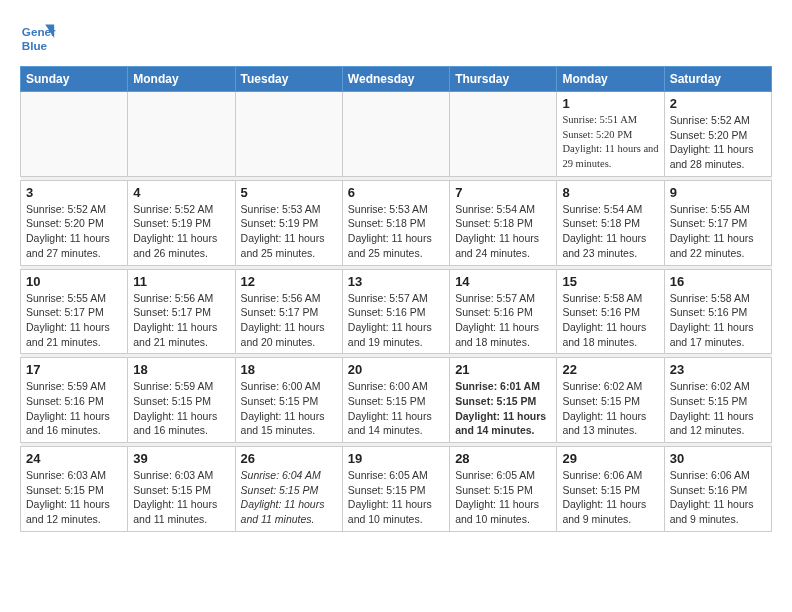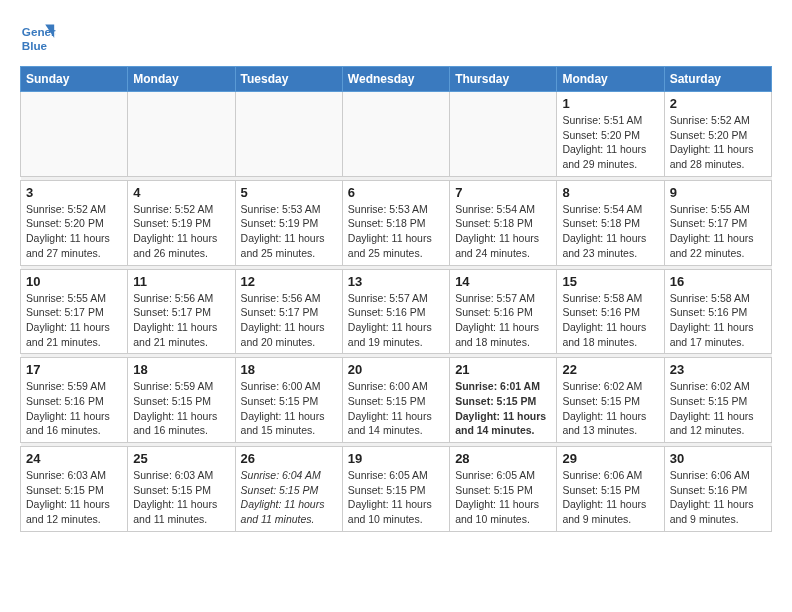--- a/index.html
+++ b/index.html
@@ -112,21 +112,21 @@
   </thead>
   <tbody id="calendar-body">
   <tr>
         <td class="empty"></td>
         <td class="empty"></td>
         <td class="empty"></td>
         <td class="empty"></td>
         <td class="empty"></td>
         <td>
           <span class="day-num">1</span>
-          <div class="day-info" style="white-space: pre-line;">Sunrise: 5:51 AM
+          <div class="day-info" style="white-space: pre-line; font-family: Liberation Serif, serif;">Sunrise: 5:51 AM
 Sunset: 5:20 PM
 Daylight: 11 hours and 29 minutes.</div>
         </td>
         <td>
           <span class="day-num">2</span>
           <div class="day-info" style="white-space: pre-line;">Sunrise: 5:52 AM
 Sunset: 5:20 PM
 Daylight: 11 hours and 28 minutes.</div>
         </td>
       </tr>
@@ -275,21 +275,21 @@
         <td colspan="7"></td>
       </tr>
       <tr>
         <td>
           <span class="day-num">24</span>
           <div class="day-info" style="white-space: pre-line;">Sunrise: 6:03 AM
 Sunset: 5:15 PM
 Daylight: 11 hours and 12 minutes.</div>
         </td>
         <td>
-          <span class="day-num">25</span>
+          <span class="day-num">39</span>
           <div class="day-info" style="white-space: pre-line;">Sunrise: 6:03 AM
 Sunset: 5:15 PM
 Daylight: 11 hours and 11 minutes.</div>
         </td>
         <td>
           <span class="day-num">26</span>
           <div class="day-info" style="white-space: pre-line; font-style: italic;">Sunrise: 6:04 AM
 Sunset: 5:15 PM
 Daylight: 11 hours and 11 minutes.</div>
         </td>

